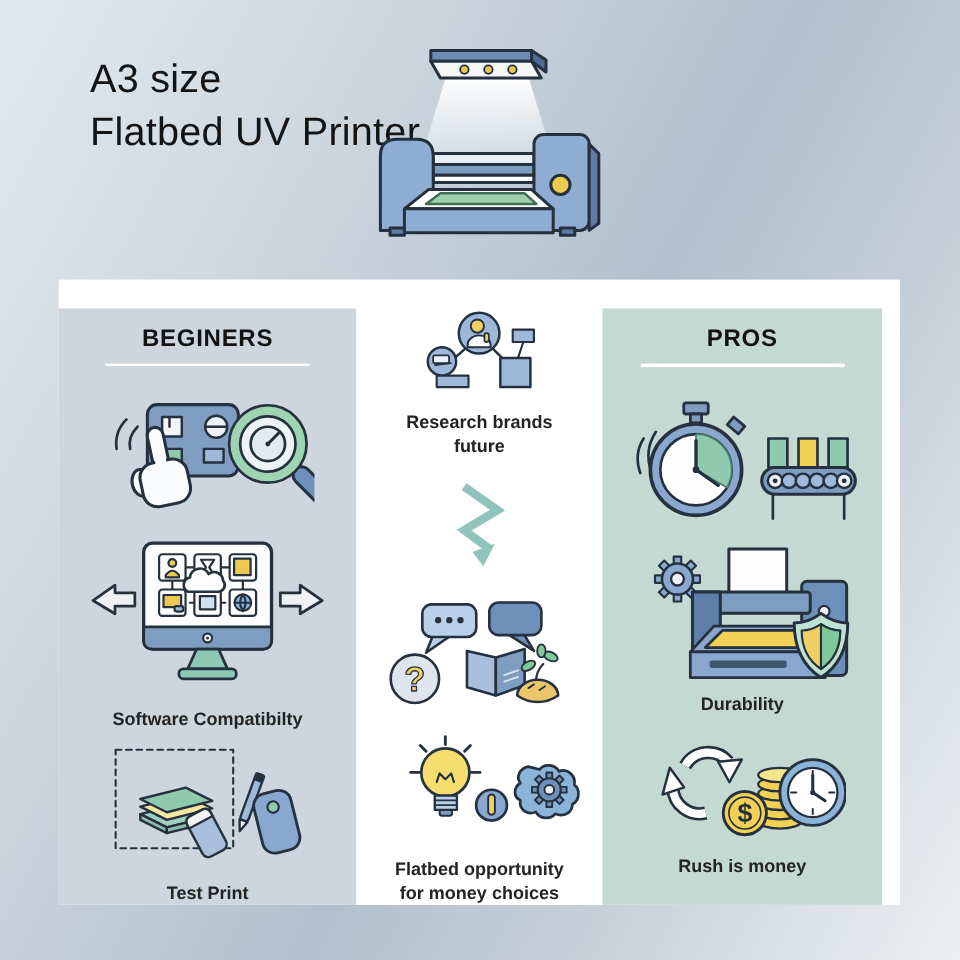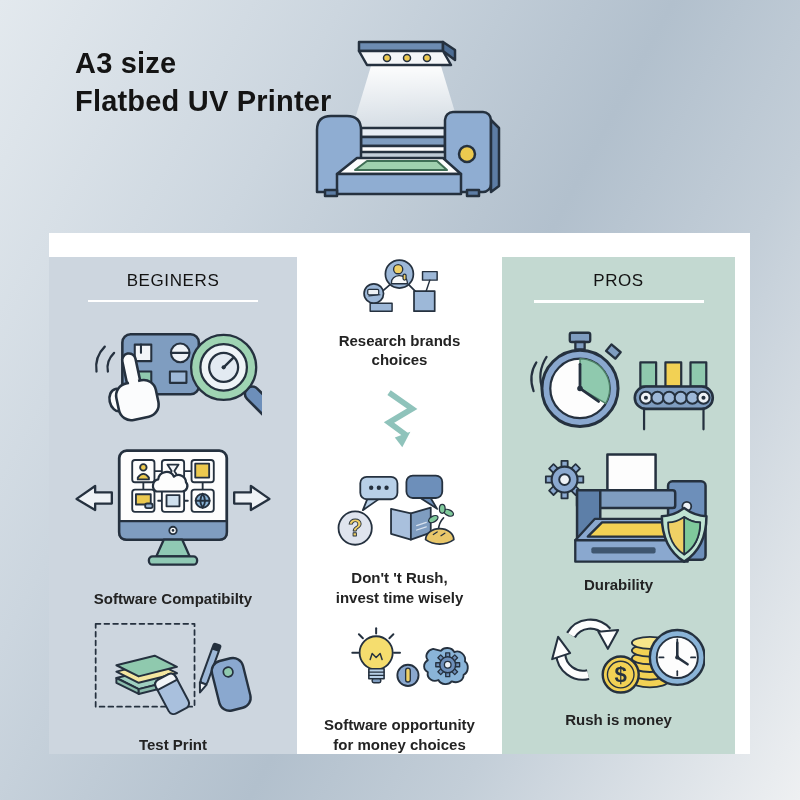--- a/index.html
+++ b/index.html
@@ -1,27 +1,27 @@
 <!DOCTYPE html>
 <html><head>
 <meta charset="utf-8">
 <style>
   html,body{margin:0;padding:0;}
   .stage{position:relative;width:800px;height:800px;overflow:hidden;
     font-family:"Liberation Sans",sans-serif;
     background:linear-gradient(118deg,#e3e9ee 0%,#ccd6df 28%,#b2c0cd 55%,#c3ced8 72%,#eef0f2 100%);}
-  .title{position:absolute;left:75px;top:44px;font-size:29px;font-weight:bold;color:#141414;line-height:1.32;letter-spacing:.2px;}
+  .title{position:absolute;left:75px;top:44px;font-size:33px;font-weight:normal;color:#141414;line-height:1.32;letter-spacing:.2px;}
   .hero{position:absolute;left:295px;top:34px;display:block;}
   .panel{position:absolute;left:49px;top:233px;width:701px;height:521px;background:#ffffff;}
   .columns{position:absolute;left:0;top:24px;right:0;bottom:0;display:flex;}
   .col{display:flex;flex-direction:column;align-items:center;}
   .col-beginners{width:248px;background:#cdd6df;}
   .col-middle{width:205px;background:#ffffff;gap:12px;}
   .col-pros{width:233px;background:#c3d9d1;}
-  .col-header{margin-top:14px;font-size:17px;font-weight:normal;color:#121212;letter-spacing:.6px;}
+  .col-header{margin-top:14px;font-size:20px;font-weight:bold;color:#121212;letter-spacing:.6px;}
   .underline{width:170px;height:2.5px;background:#ffffff;margin-top:9px;}
   .label{font-size:15px;font-weight:600;color:#232323;text-align:center;line-height:1.3;}
   svg{display:block;}
   .ol{stroke:#25313f;stroke-linejoin:round;stroke-linecap:round;}
 </style>
 </head>
 <body>
 
 <div class="stage">
 
@@ -195,21 +195,21 @@
             </g>
             <g>
               <rect x="98" y="56" width="34" height="33" fill="#9db8d8"></rect>
               <rect x="112" y="24" width="24" height="14" fill="#9db8d8" stroke-width="2.4"></rect>
               <line x1="124" y1="38" x2="118" y2="56" stroke-width="2.4"></line>
             </g>
           </g>
         </svg>
         <div class="label" style="margin-top:4px">
           <span style="display:block">Research brands</span>
-          <span style="display:block">choices</span>
+          <span style="display:block">future</span>
         </div>
 
         <svg viewBox="0 0 90 110" width="66" height="80" style="margin-top:6px">
           <path d="M26,8 L66,36 L26,60 L56,82" fill="none" stroke="#8fc3bb" stroke-width="10" stroke-linejoin="miter"></path>
           <polygon points="36,86 63,76 49,103" fill="#8fc3bb"></polygon>
         </svg>
 
         <svg viewBox="0 0 200 120" width="162" height="97" style="margin-top:10px">
           <g class="ol" stroke-width="2.8">
             <g>
@@ -237,24 +237,20 @@
               <path d="M160,90 q0,-12 8,-20" fill="none" stroke-width="2.4"></path>
               <ellipse cx="152" cy="72" rx="8" ry="4.5" transform="rotate(-30 152 72)" fill="#7fc99b" stroke-width="2"></ellipse>
               <ellipse cx="176" cy="62" rx="8" ry="4.5" transform="rotate(25 176 62)" fill="#7fc99b" stroke-width="2"></ellipse>
               <ellipse cx="166" cy="56" rx="4.5" ry="7" fill="#7fc99b" stroke-width="2"></ellipse>
               <path d="M140,104 a22,17 0 0 1 44,0 q-10,7 -22,7 q-12,0 -22,-7 z" fill="#e9c76a"></path>
               <line x1="152" y1="96" x2="158" y2="92" stroke-width="2"></line>
               <line x1="164" y1="98" x2="170" y2="94" stroke-width="2"></line>
             </g>
           </g>
         </svg>
-        <div class="label" style="margin-top:6px">
-          <span style="display:block">Don't 't Rush,</span>
-          <span style="display:block">invest time wisely</span>
-        </div>
 
         <svg viewBox="0 0 200 110" width="168" height="92" style="margin-top:6px">
           <g class="ol" stroke-width="2.8">
             <g>
               <line x1="64" y1="5" x2="64" y2="13" stroke-width="3"></line>
               <line x1="38" y1="14" x2="44" y2="20" stroke-width="3"></line>
               <line x1="90" y1="14" x2="84" y2="20" stroke-width="3"></line>
               <line x1="28" y1="42" x2="37" y2="42" stroke-width="3"></line>
               <line x1="100" y1="42" x2="91" y2="42" stroke-width="3"></line>
               <circle cx="64" cy="42" r="25" fill="#f5dd6e"></circle>
@@ -277,21 +273,21 @@
                   <rect x="-3" y="-18" width="6" height="36" transform="rotate(90)"></rect>
                   <rect x="-3" y="-18" width="6" height="36" transform="rotate(135)"></rect>
                 </g>
                 <circle r="12" fill="#6d8fba" stroke-width="2.2"></circle>
                 <circle r="5" fill="#eef2f6" stroke-width="2"></circle>
               </g>
             </g>
           </g>
         </svg>
         <div class="label" style="margin-top:5px">
-          <span style="display:block">Software opportunity</span>
+          <span style="display:block">Flatbed opportunity</span>
           <span style="display:block">for money choices</span>
         </div>
       </div>
 
       <div class="col col-pros">
         <div class="col-header">PROS</div>
         <div class="underline"></div>
 
         <svg viewBox="0 0 210 112" width="196" height="104" style="margin-top:26px">
           <g class="ol" stroke-width="2.5">

